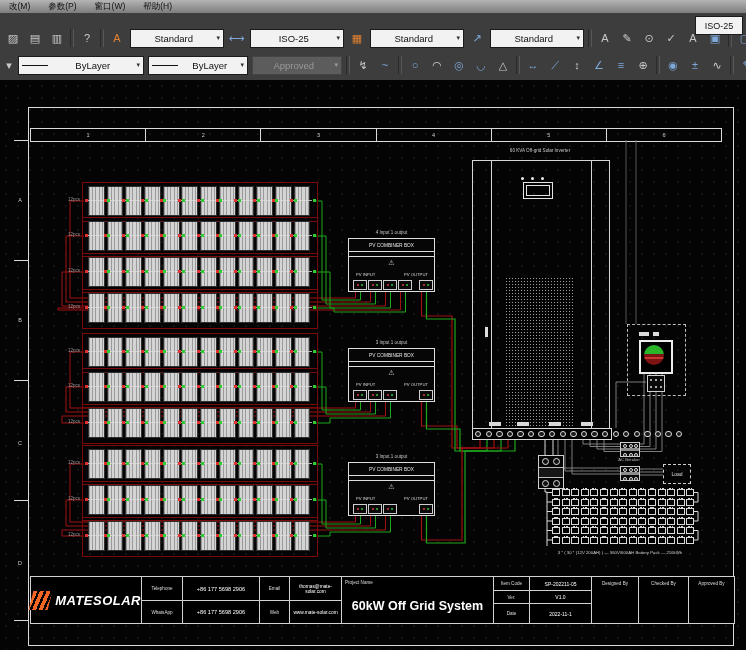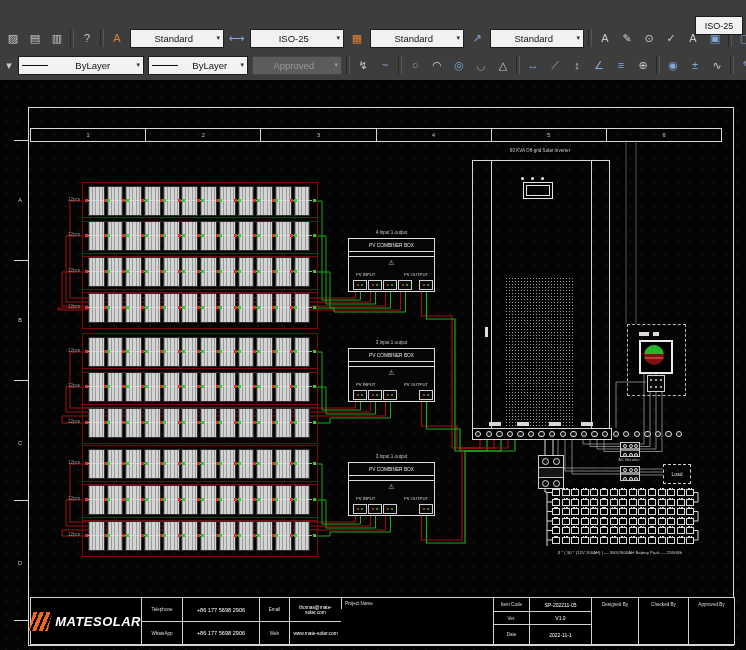--- a/index.html
+++ b/index.html
@@ -88,37 +88,43 @@
   #meter{position:absolute;left:11px;top:15px;width:30px;height:30px;border:2px solid #ececec;background:#000;}
   #meter .face{position:absolute;left:3px;top:3px;width:20px;height:20px;border-radius:50%;
     background:linear-gradient(180deg,#2ab42a 0 45%,#7c1212 45% 58%,#cc3434 58% 70%,#7c1212 70% 100%);}
   #meter-blk{position:absolute;left:19px;top:50px;width:16px;height:15px;border:0.8px solid #cfcfcf;background:#090909;
     display:grid;grid-template-columns:repeat(3,1fr);place-items:center;}
   #meter-blk i{width:2px;height:2px;border-radius:50%;background:#ddd;}
   .bat-cell{position:absolute;width:8px;height:7px;border:0.7px solid #d9d9d9;background:#020202;box-sizing:border-box;z-index:2;}
   .bat-cell:before{content:"";position:absolute;left:1px;top:-1.6px;width:1.6px;height:1.6px;background:#d9d9d9;}
   .bat-cell:after{content:"";position:absolute;right:1px;top:-1.6px;width:1.6px;height:1.6px;background:#d9d9d9;}
   
-  #tblock{position:absolute;left:30px;top:517px;width:703px;height:46px;border:1px solid #d2d2d2;z-index:5;background:#000;}
+  #tblock{position:absolute;left:30px;top:496px;width:703px;height:46px;border:1px solid #d2d2d2;z-index:5;background:#000;}
   .tb-cell{position:absolute;border-left:1px solid #d2d2d2;border-top:1px solid #d2d2d2;box-sizing:border-box;
     color:#eee;display:flex;align-items:center;justify-content:center;text-align:center;overflow:hidden;}.tb-cell.nt{border-top:none;}
   .tb-lab{font-size:4.6px;color:#ddd;}
   .tb-val{font-size:5.6px;color:#fff;}
   #pname{font-size:12.5px;font-weight:bold;color:#fff;}
   #pnlabel{justify-content:flex-start;padding-left:3px;}
   #logo{position:absolute;left:0;top:0;width:110px;height:46px;display:flex;align-items:center;justify-content:center;gap:5px;}
   #logo-mark{width:24px;height:19px;transform:skewX(-14deg);
     background:repeating-linear-gradient(100deg,#f26522 0 4px,#000 4px 6.5px);}
   #logo-text{color:#fff;font-size:13px;font-weight:bold;font-style:italic;letter-spacing:0.5px;}
 </style>
 </head>
 <body>
 
 <div id="app">
 
+  <div id="menubar">
+      <div class="menu-item">改(M)</div>
+      <div class="menu-item">参数(P)</div>
+      <div class="menu-item">窗口(W)</div>
+      <div class="menu-item">帮助(H)</div>
+    </div>
 
   <div id="toolbars">
     <div id="tb1" class="tb-row">
         <div class="tb-btn">▨</div>
         <div class="tb-btn">▤</div>
         <div class="tb-btn">▥</div>
         <div class="tb-sep"></div>
         <div class="tb-btn">?</div>
         <div class="tb-sep"></div>
         <div class="tb-btn accent">A</div>
@@ -353,20 +359,21 @@
       </div>
       <div class="tb-cell tb-lab nt" style="left:110px;top:0;width:41px;height:23px;">Telephone</div>
       <div class="tb-cell tb-val nt" style="left:151px;top:0;width:77px;height:23px;">+86 177 5698 2906</div>
       <div class="tb-cell tb-lab" style="left:110px;top:23px;width:41px;height:23px;">WhatsApp</div>
       <div class="tb-cell tb-val" style="left:151px;top:23px;width:77px;height:23px;">+86 177 5698 2906</div>
       <div class="tb-cell tb-lab nt" style="left:228px;top:0;width:30px;height:23px;">Email</div>
       <div class="tb-cell tb-val nt" style="left:258px;top:0;width:52px;height:23px;font-size:4.8px;">thomas@mate-solar.com</div>
       <div class="tb-cell tb-lab" style="left:228px;top:23px;width:30px;height:23px;">Web</div>
       <div class="tb-cell tb-val" style="left:258px;top:23px;width:52px;height:23px;font-size:4.8px;">www.mate-solar.com</div>
       <div class="tb-cell tb-lab nt" id="pnlabel" style="left:310px;top:0;width:152px;height:11px;">Project Name</div>
+      <div class="tb-cell nt" id="pname" style="left:310px;top:11px;width:152px;height:35px;border-top:none;">60kW Off Grid System</div>
       <div class="tb-cell tb-lab nt" style="left:462px;top:0;width:36px;height:13px;">Item Code</div>
       <div class="tb-cell tb-val nt" style="left:498px;top:0;width:62px;height:13px;font-size:5px;">SP-202211-05</div>
       <div class="tb-cell tb-lab" style="left:462px;top:13px;width:36px;height:13px;">Ver.</div>
       <div class="tb-cell tb-val" style="left:498px;top:13px;width:62px;height:13px;font-size:5px;">V1.0</div>
       <div class="tb-cell tb-lab" style="left:462px;top:26px;width:36px;height:20px;">Date</div>
       <div class="tb-cell tb-val" style="left:498px;top:26px;width:62px;height:20px;font-size:5px;">2022-11-1</div>
       <div class="tb-cell tb-lab nt" style="left:560px;top:0;width:47px;height:13px;">Designed By</div>
       <div class="tb-cell nt" style="left:560px;top:13px;width:47px;height:33px;"></div>
       <div class="tb-cell tb-lab nt" style="left:607px;top:0;width:50px;height:13px;">Checked By</div>
       <div class="tb-cell nt" style="left:607px;top:13px;width:50px;height:33px;"></div>

